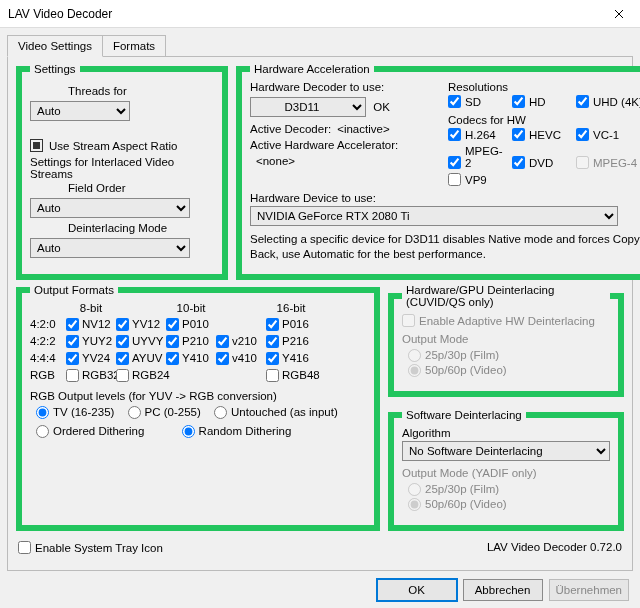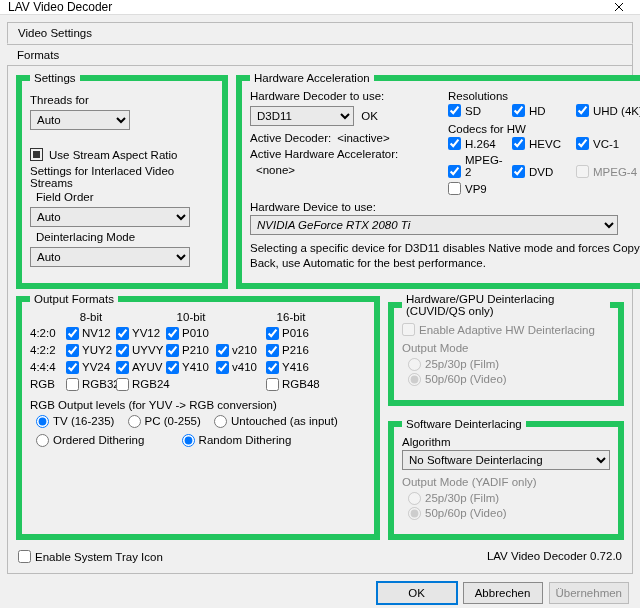--- a/index.html
+++ b/index.html
@@ -44,21 +44,20 @@
     background: #f0f0f0;
     display: flex;
     flex-direction: column;
     padding: 6px 7px 7px 7px;
   }
   .tabs {
     display: flex;
     position: relative;
     top: 1px;
     z-index: 2;
-    flex-direction: column;
   }
   .tab {
     padding: 4px 10px;
     background: #f0f0f0;
     border: 1px solid #bbb;
     border-bottom: 1px solid #bbb;
     margin-right: 0;
     font-size: 11.5px;
     cursor: pointer;
   }
@@ -79,32 +78,32 @@
   }
   fieldset {
     border: 6px solid #22c55e;
     margin: 0;
     padding: 6px 8px 12px 8px;
     background: #f0f0f0;
   }
   legend { font-size: 11.5px; padding: 0 4px; }
   .row { display: flex; gap: 8px; }
   .col { display: flex; flex-direction: column; }
-  label.stack { display: block; margin-bottom: 4px; }
+  label.stack { display: block; margin-bottom: 4px; margin-left: 38px; }
   select {
     font: inherit;
     height: 20px;
     background: #eaeaea;
     border: 1px solid #888;
     padding: 1px 2px;
   }
   .select-100 { width: 100px; }
   .select-160 { width: 160px; }
   .select-260 { width: 368px; }
-  .sel-hw { width:104px; display:inline-block; vertical-align:middle;}
+  .sel-hw { width:116px; display:inline-block; vertical-align:middle;text-align:center;}
   .ok-hw { display:inline-block; margin-left:4px; vertical-align:middle;}
   .cb { display:inline-flex; align-items:flex-end; gap:4px; margin-right:6px; }
   .cb input { margin:0; width:13px; height:13px;}
   .checkbox-square { width:13px; height:13px; border:1px solid #333; display:inline-flex; align-items:center; justify-content:center; }
   .checkbox-square .fill { width:7px; height:7px; background:#333; }
   .grid-formats {
     display: grid;
     grid-template-columns: 36px 50px 50px 50px 50px 50px 50px;
     row-gap: 4px;
     align-items:center;
@@ -250,21 +249,21 @@
                     <span>MPEG-4</span>
                   </label>
                 <label class="cb">
                     <input type="checkbox" style="">
                     <span>VP9</span>
                   </label>
               </div>
             </div>
           </div>
           <div style="margin-top:6px;">Hardware Device to use:</div>
-          <select class="select-260" style="margin-top:2px;font-style:italic;">
+          <select class="select-260" style="margin-top:2px;">
             <option>NVIDIA GeForce RTX 2080 Ti</option>
           </select>
           <div style="margin-top:6px;line-height:1.3;">Selecting a specific device for D3D11 disables Native mode and forces Copy-Back, use Automatic for the best performance.</div>
         </fieldset>
       </div>
 
       <div class="row">
 
         <fieldset style="flex:0 0 358px;">
           <legend>Output Formats</legend>

